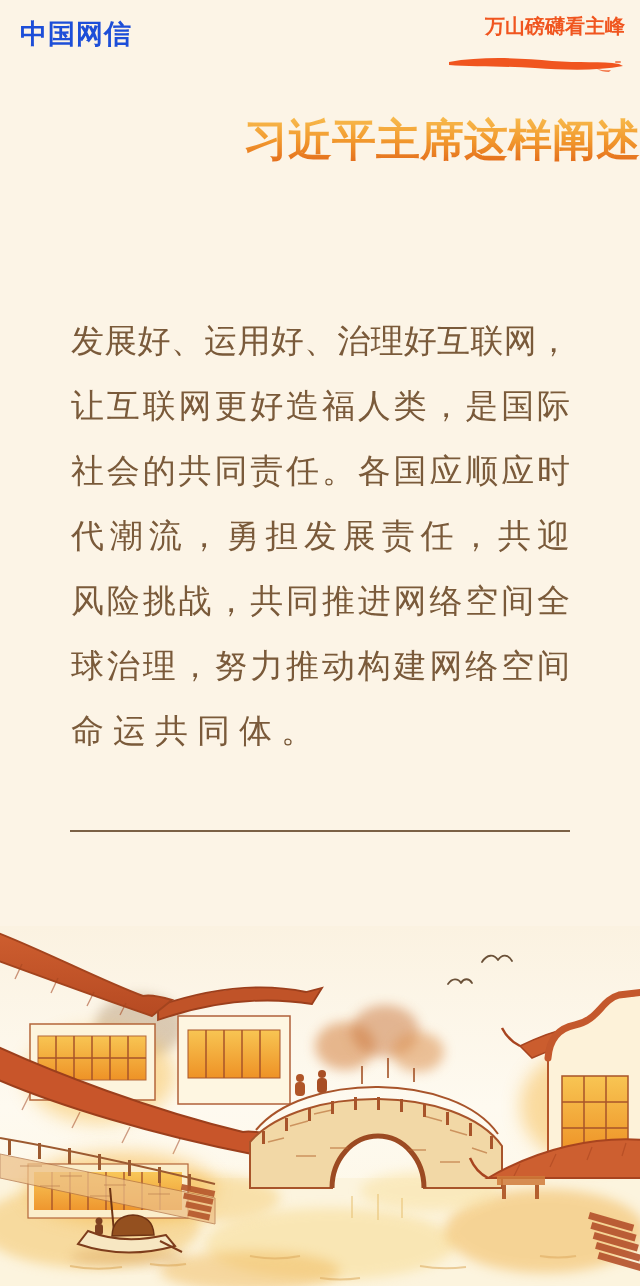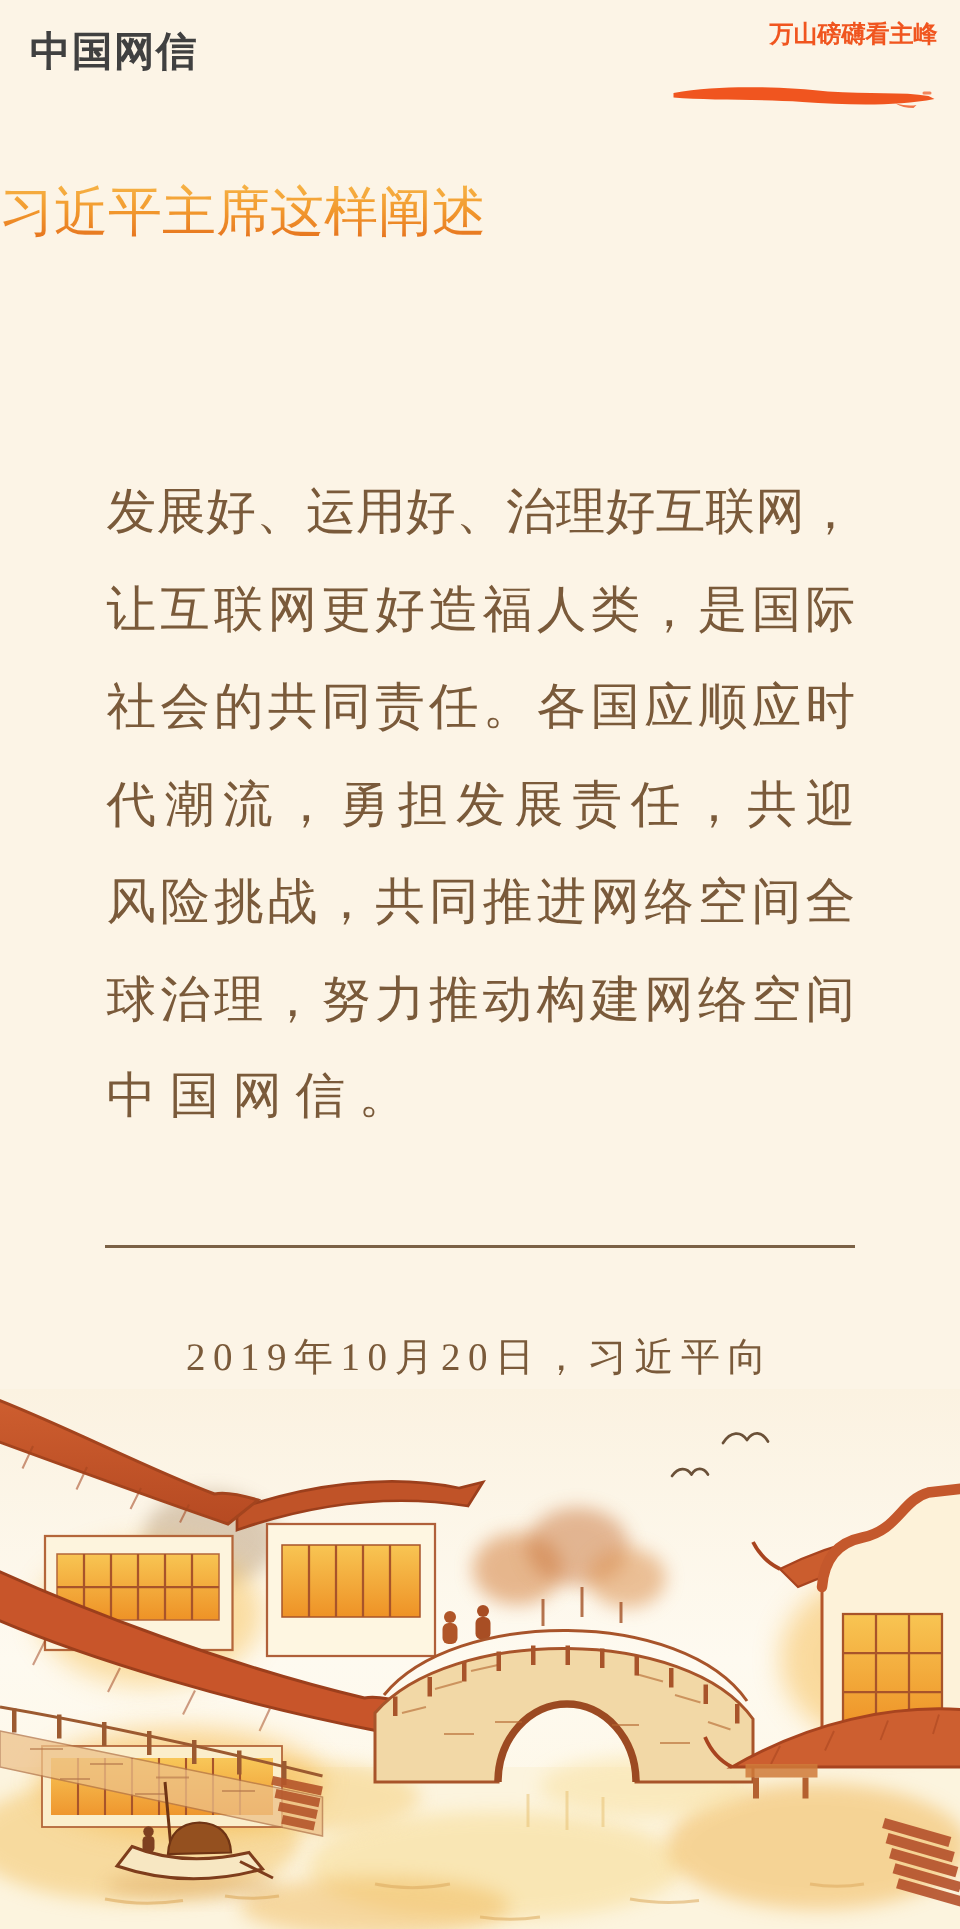--- a/index.html
+++ b/index.html
@@ -10,38 +10,38 @@
     margin:0 auto;
     background:#fcf4e6;
     overflow:hidden;
     font-family:"Liberation Serif","DejaVu Serif",serif;
   }
   
   .logo-left{
     position:absolute;top:16px;left:20px;
     font-family:"Liberation Sans","DejaVu Sans",sans-serif;
     font-weight:900;font-size:27px;letter-spacing:1px;
-    color:#404040;
+    color:#1d4ed8;
   }
   .logo-right{
     position:absolute;top:13px;right:15px;
     font-family:"Liberation Sans","DejaVu Sans",sans-serif;
-    font-weight:900;font-size:16px;
+    font-weight:900;font-size:20px;
     color:#f0551f;
     text-align:right;
   }
   .brush-underline{
     position:absolute;top:41px;right:0;
     width:178px;height:18px;display:block;
   }
   
   .title{
     position:absolute;top:110px;left:0;right:0;
-    text-align:left;
-    font-weight:400;font-size:36px;line-height:62px;letter-spacing:0px;
+    text-align:right;
+    font-weight:700;font-size:44px;line-height:62px;letter-spacing:0px;
     background:linear-gradient(180deg,#f9c558 0%,#f29a2e 48%,#de5b14 100%);
     -webkit-background-clip:text;background-clip:text;
     color:transparent;
   }
   
   .quote{
     position:absolute;top:309px;left:71px;width:499px;
     color:#7a5a3a;
     font-size:33px;
   }
@@ -181,26 +181,25 @@
         <span>力</span>
         <span>推</span>
         <span>动</span>
         <span>构</span>
         <span>建</span>
         <span>网</span>
         <span>络</span>
         <span>空</span>
         <span>间</span>
       </div>
-    <div class="quote-line last">中国网信。</div>
+    <div class="quote-line last">命运共同体。</div>
   </div>
 
   <div class="divider"></div>
 
-  <div class="caption-line l1">2019年10月20日，习近平向</div>
 
   <svg class="illustration" viewBox="0 0 640 360" aria-hidden="true">
     <defs>
       <linearGradient id="skyGrad" x1="0" y1="0" x2="0" y2="1">
         <stop offset="0" stop-color="#fbf2e1"></stop>
         <stop offset="0.5" stop-color="#fefaf0"></stop>
         <stop offset="1" stop-color="#fdf6e2"></stop>
       </linearGradient>
       <linearGradient id="roofGrad" x1="0" y1="0" x2="0" y2="1">
         <stop offset="0" stop-color="#cf5f30"></stop>

